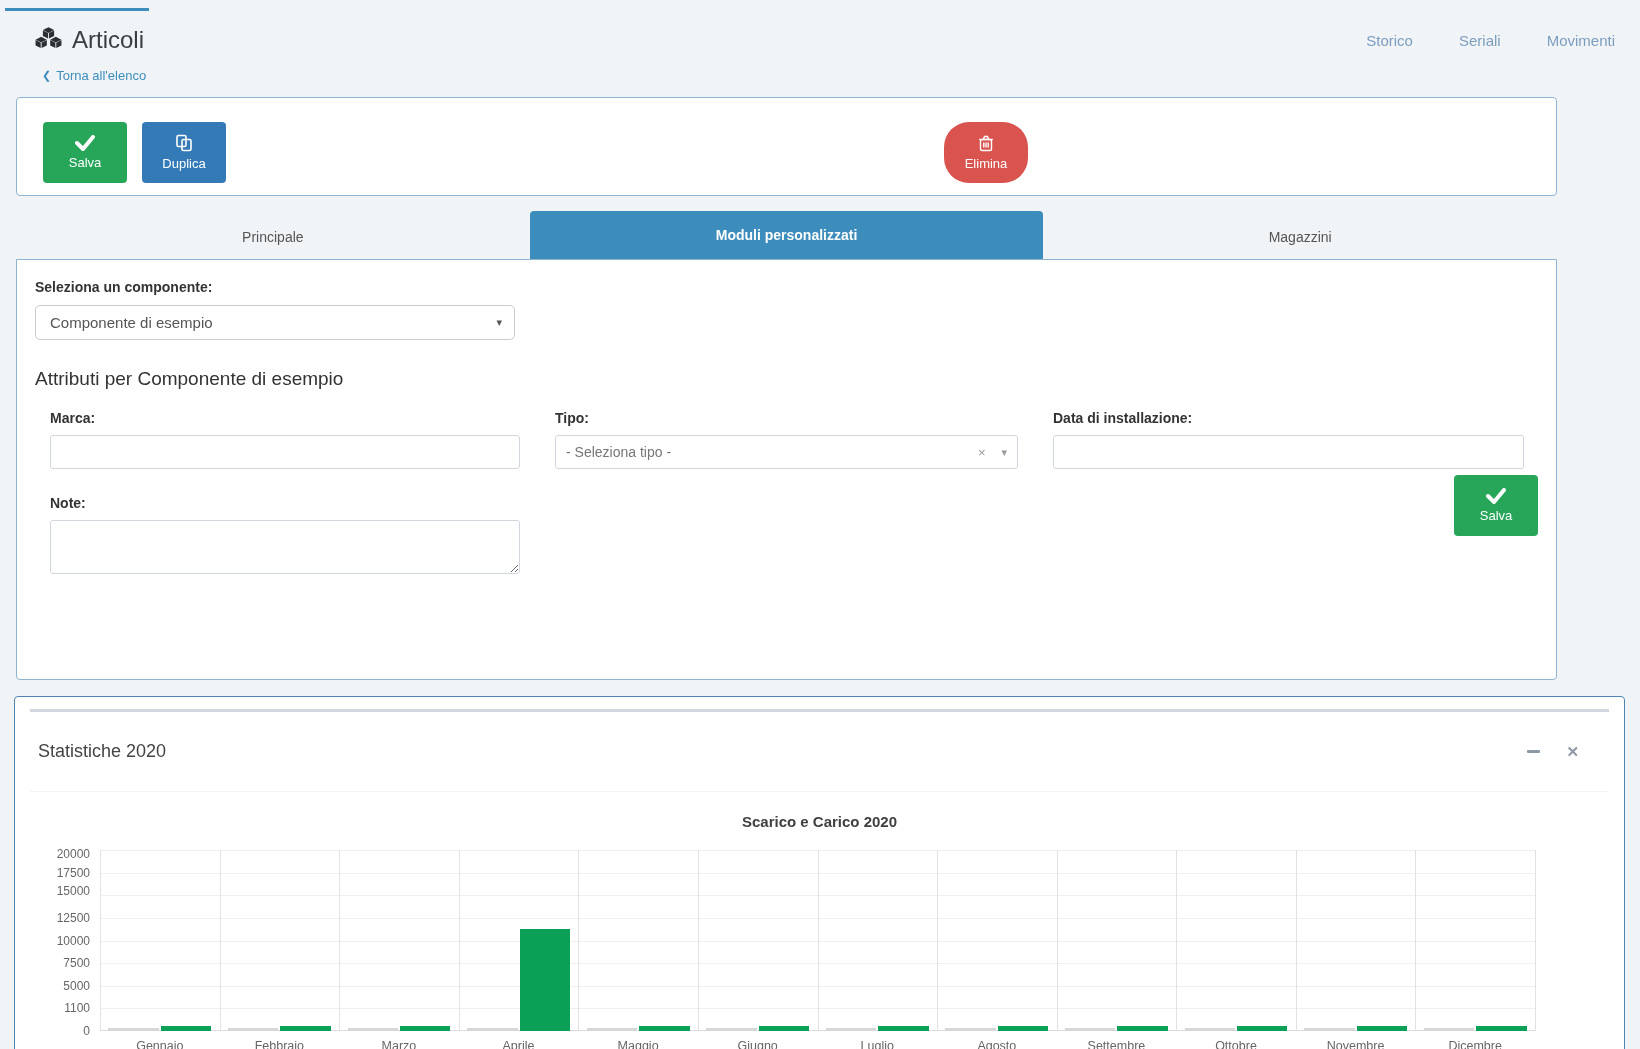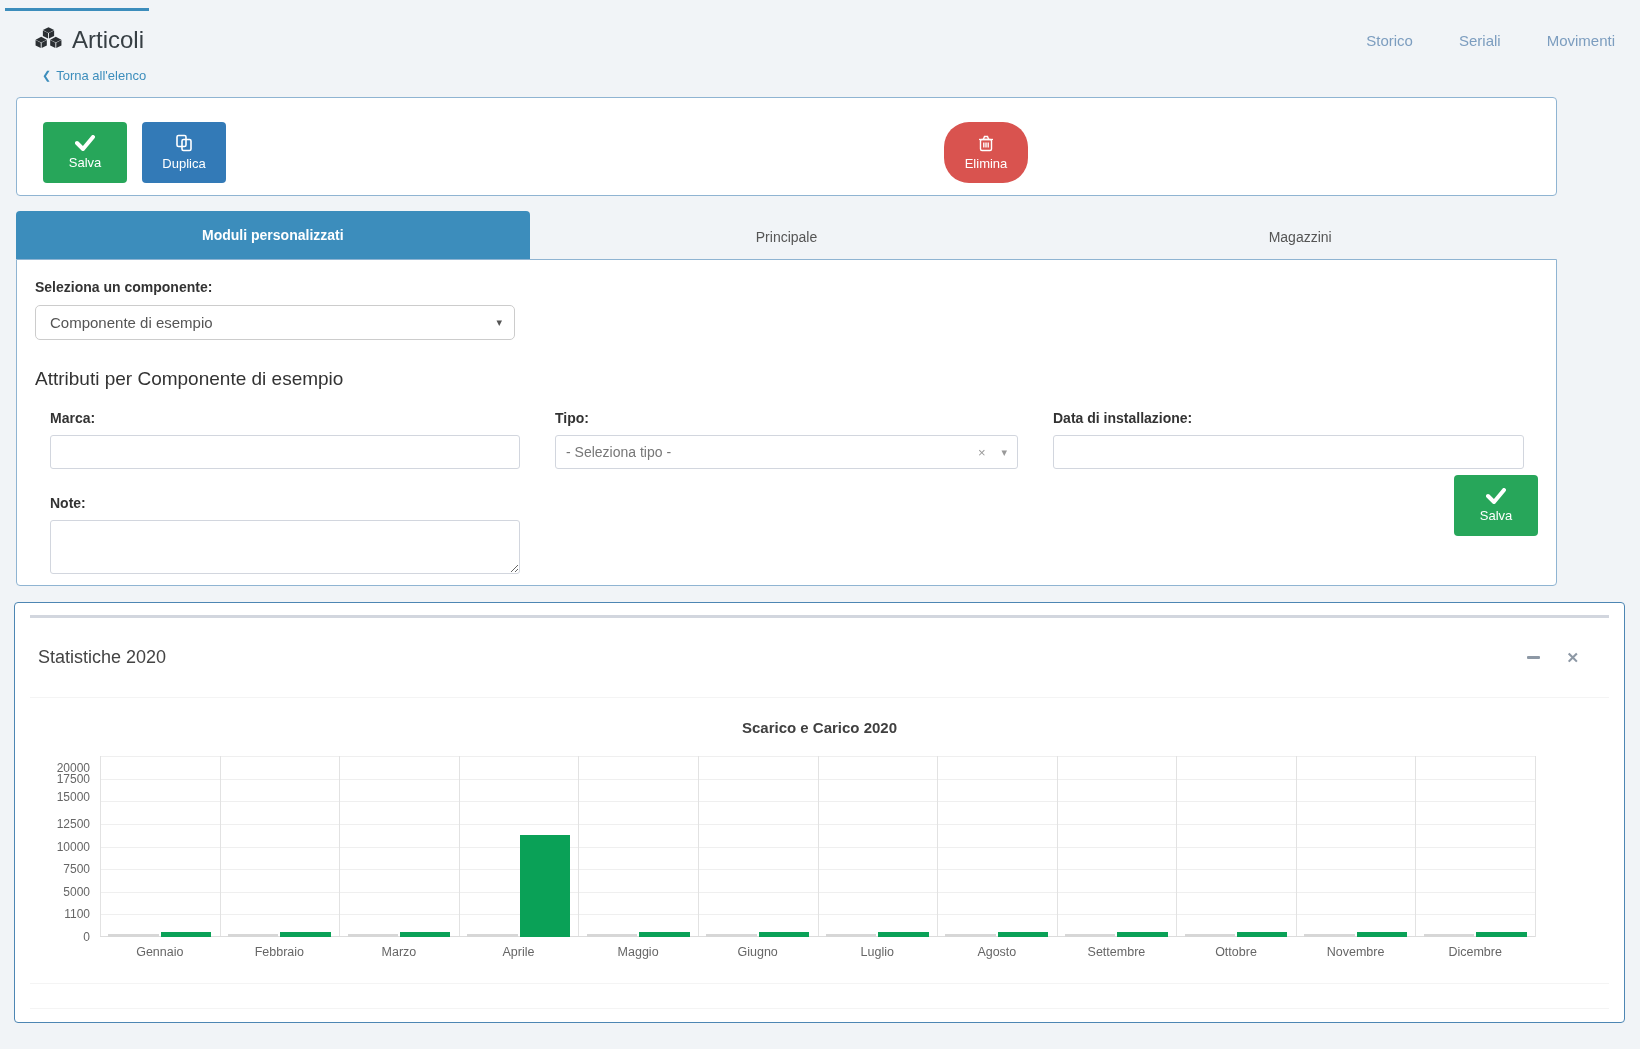--- a/index.html
+++ b/index.html
@@ -34,21 +34,21 @@
   .big-btn svg { display:block; }
 
   
   .tabs { display:flex; margin:18px 0 0 16px; width:1541px; height:45px; }
   .tab { flex:1; display:flex; align-items:center; justify-content:center;
          font-size:14px; color:#555; cursor:pointer; }
   .tab.active { background:#3c8dbc; color:#fff; font-weight:bold;
                 border-radius:4px 4px 0 0; margin-top:-3px; }
 
   
-  .tab-content { position:relative; margin-left:16px; width:1541px; height:327px;
+  .tab-content { position:relative; margin-left:16px; width:1541px; height:421px;
                  background:#fff; border:1px solid #8fb4d2; border-radius:0 0 4px 4px; padding:19px 18px; }
   .lbl { font-size:14px; font-weight:bold; color:#333; }
   .component-select { margin-top:10px; width:480px; height:35px; border:1px solid #ccc; border-radius:5px;
                       background:#fff; display:flex; align-items:center; justify-content:space-between;
                       padding:0 12px 0 14px; font-size:15px; color:#555; cursor:pointer; }
   .caret { font-size:11px; color:#555; }
   .attr-heading { margin-top:28px; font-size:19px; color:#333; font-weight:normal; }
   .fields-grid { display:grid; grid-template-columns:470px 463px 471px; column-gap:35px; margin:20px 0 0 15px; }
   .field label { display:block; margin-bottom:9px; }
   .text-input { width:100%; height:34px; border:1px solid #d2d6de; border-radius:3px;
@@ -158,22 +158,22 @@
           <line x1="8" y1="7.5" x2="8" y2="12.5"></line>
           <line x1="10.2" y1="7.5" x2="10.2" y2="12.5"></line>
       </svg>
     </span>
     <span>Elimina</span>
   </button>
 </div>
 
 
 <div class="tabs">
+    <div class="tab">Principale</div>
     <div class="tab active">Moduli personalizzati</div>
-    <div class="tab">Principale</div>
     <div class="tab">Magazzini</div>
   </div>
 
 
 <div class="tab-content">
   <div class="lbl">Seleziona un componente:</div>
   <div class="component-select">
     <span>Componente di esempio</span>
     <span class="caret">▾</span>
   </div>
@@ -223,21 +223,21 @@
       <span class="tool-btn">
           <span class="minimize-glyph"></span>
         </span>
       <span class="tool-btn close-glyph">✕</span>
     </div>
   </div>
   <div class="hr"></div>
   <div class="chart-title">Scarico e Carico 2020</div>
   <div class="chart-row">
     <div class="ylabels" id="ylabels">
-        <div class="ylabel" style="top: 12px; margin-left: 8px;">20000</div>
+        <div class="ylabel" style="top: 4px; margin-left: 8px;">20000</div>
         <div class="ylabel" style="top: 22.625px;">17500</div>
         <div class="ylabel" style="top: 41px;">15000</div>
         <div class="ylabel" style="top: 67.875px;">12500</div>
         <div class="ylabel" style="top: 90.5px;">10000</div>
         <div class="ylabel" style="top: 113.125px;">7500</div>
         <div class="ylabel" style="top: 135.75px;">5000</div>
         <div class="ylabel" style="top: 158.375px;">1100</div>
         <div class="ylabel" style="top: 181px;">0</div>
       </div>
     <div class="plot" id="plot">

